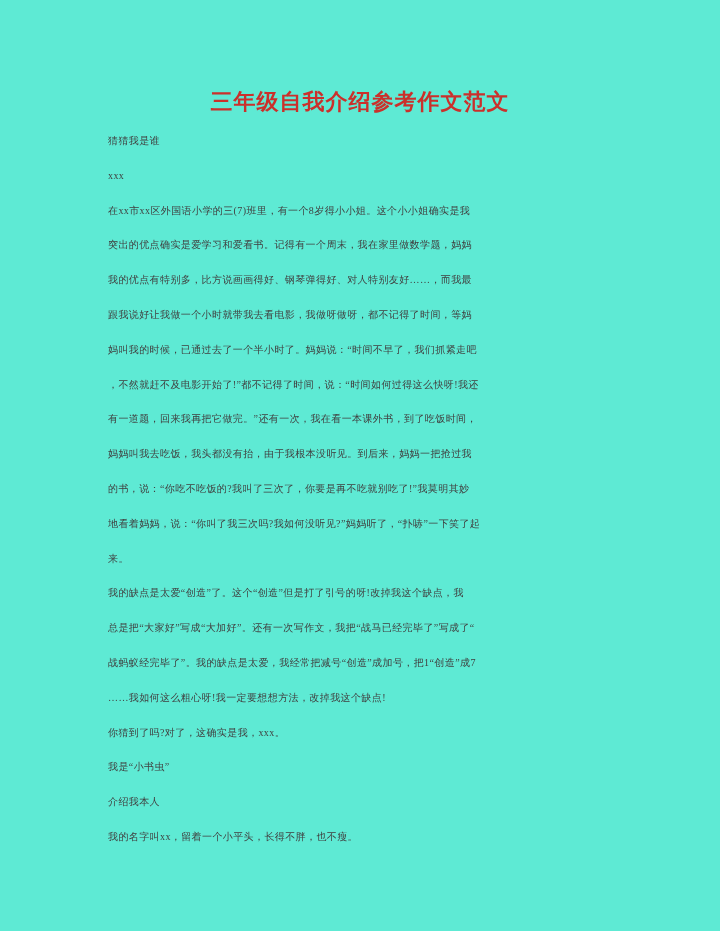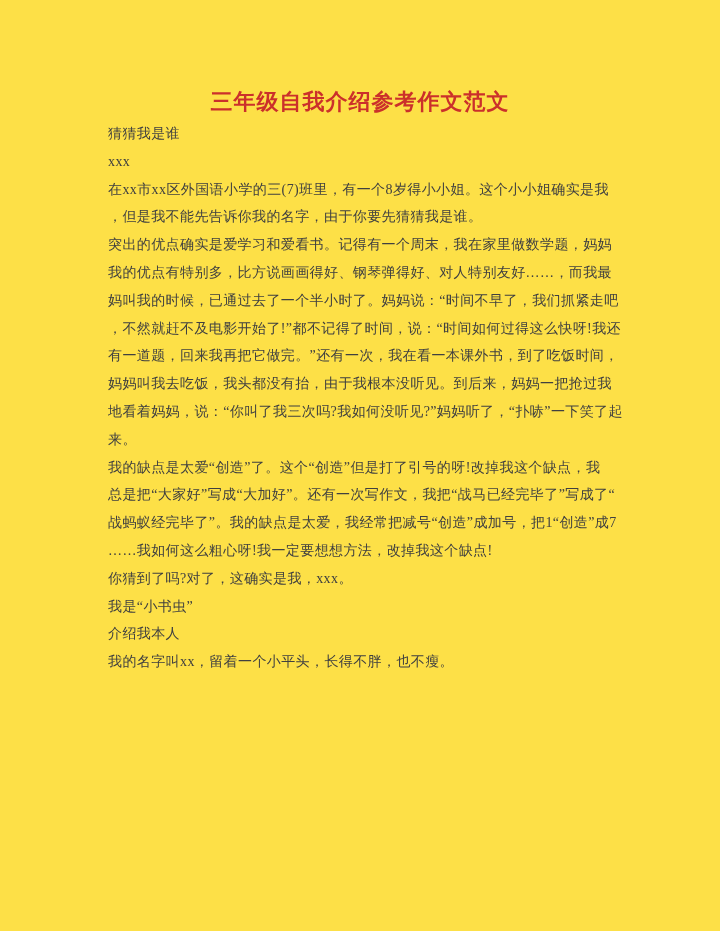--- a/index.html
+++ b/index.html
@@ -32,51 +32,53 @@
     margin: 0 0 0 0;
   }
   .doc-body {
     color: #404040;
   }
   .paragraph {
     margin: 0;
     padding: 0;
   }
   .text-line {
-    font-size: 14px;
+    font-size: 10px;
     line-height: 27.8px;
     letter-spacing: 0.4px;
     white-space: nowrap;
     color: #404040;
+    margin-top: 7px;
   }
 </style>
 </head>
 <body>
 
-<div class="page" style="background: #fde047;">
+<div class="page" style="background: #5eead4;">
   <div class="doc">
     <h1 class="doc-title" style="color: rgb(203, 48, 43);">三年级自我介绍参考作文范文</h1>
     <div class="doc-body" style="color: rgb(64, 64, 64);">
         <div class="paragraph">
           <div class="text-line">猜猜我是谁</div>
         </div>
         <div class="paragraph">
           <div class="text-line">xxx</div>
         </div>
         <div class="paragraph">
           <div class="text-line">在xx市xx区外国语小学的三(7)班里，有一个8岁得小小姐。这个小小姐确实是我</div>
-          <div class="text-line">，但是我不能先告诉你我的名字，由于你要先猜猜我是谁。</div>
         </div>
         <div class="paragraph">
           <div class="text-line">突出的优点确实是爱学习和爱看书。记得有一个周末，我在家里做数学题，妈妈</div>
           <div class="text-line">我的优点有特别多，比方说画画得好、钢琴弹得好、对人特别友好……，而我最</div>
+          <div class="text-line">跟我说好让我做一个小时就带我去看电影，我做呀做呀，都不记得了时间，等妈</div>
           <div class="text-line">妈叫我的时候，已通过去了一个半小时了。妈妈说：“时间不早了，我们抓紧走吧</div>
           <div class="text-line">，不然就赶不及电影开始了!”都不记得了时间，说：“时间如何过得这么快呀!我还</div>
           <div class="text-line">有一道题，回来我再把它做完。”还有一次，我在看一本课外书，到了吃饭时间，</div>
           <div class="text-line">妈妈叫我去吃饭，我头都没有抬，由于我根本没听见。到后来，妈妈一把抢过我</div>
+          <div class="text-line">的书，说：“你吃不吃饭的?我叫了三次了，你要是再不吃就别吃了!”我莫明其妙</div>
           <div class="text-line">地看着妈妈，说：“你叫了我三次吗?我如何没听见?”妈妈听了，“扑哧”一下笑了起</div>
           <div class="text-line">来。</div>
         </div>
         <div class="paragraph">
           <div class="text-line">我的缺点是太爱“创造”了。这个“创造”但是打了引号的呀!改掉我这个缺点，我</div>
           <div class="text-line">总是把“大家好”写成“大加好”。还有一次写作文，我把“战马已经完毕了”写成了“</div>
           <div class="text-line">战蚂蚁经完毕了”。我的缺点是太爱，我经常把减号“创造”成加号，把1“创造”成7</div>
           <div class="text-line">……我如何这么粗心呀!我一定要想想方法，改掉我这个缺点!</div>
         </div>
         <div class="paragraph">

